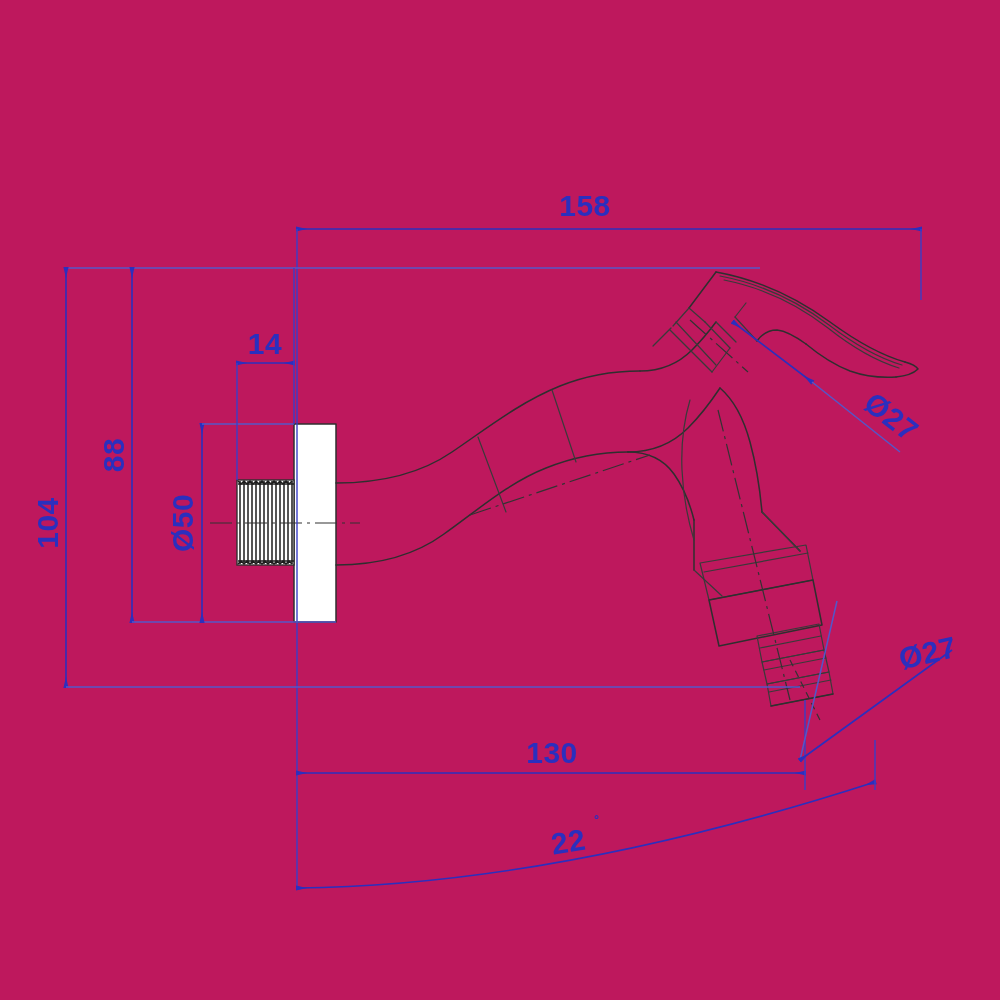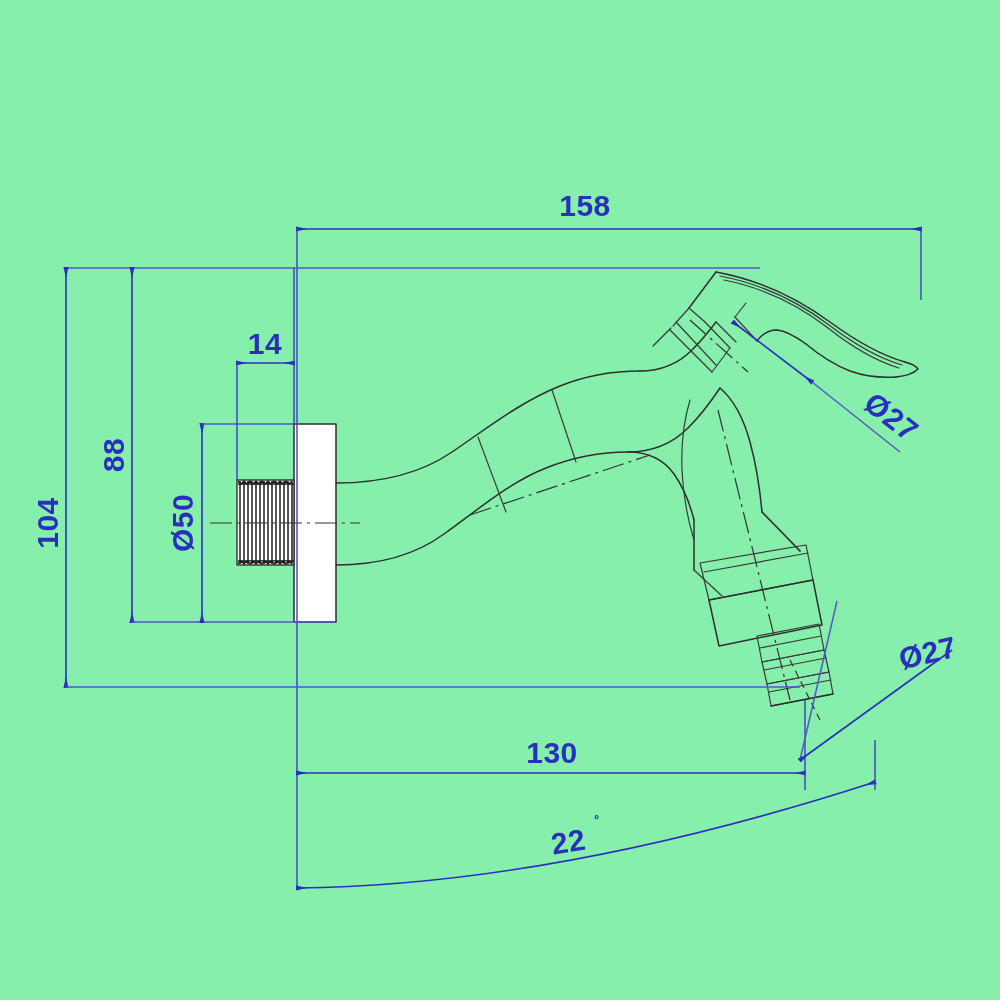--- a/index.html
+++ b/index.html
@@ -11,21 +11,21 @@
   body {
     width: 1000px;
     height: 1000px;
     overflow: hidden;
     font-family: "Liberation Sans", sans-serif;
   }
   #drawing-root {
     position: relative;
     width: 1000px;
     height: 1000px;
-    background: #86efac;
+    background: #be185d;
   }
   svg.cad {
     position: absolute;
     top: 0;
     left: 0;
     width: 1000px;
     height: 1000px;
     display: block;
   }
   .dim-line {

